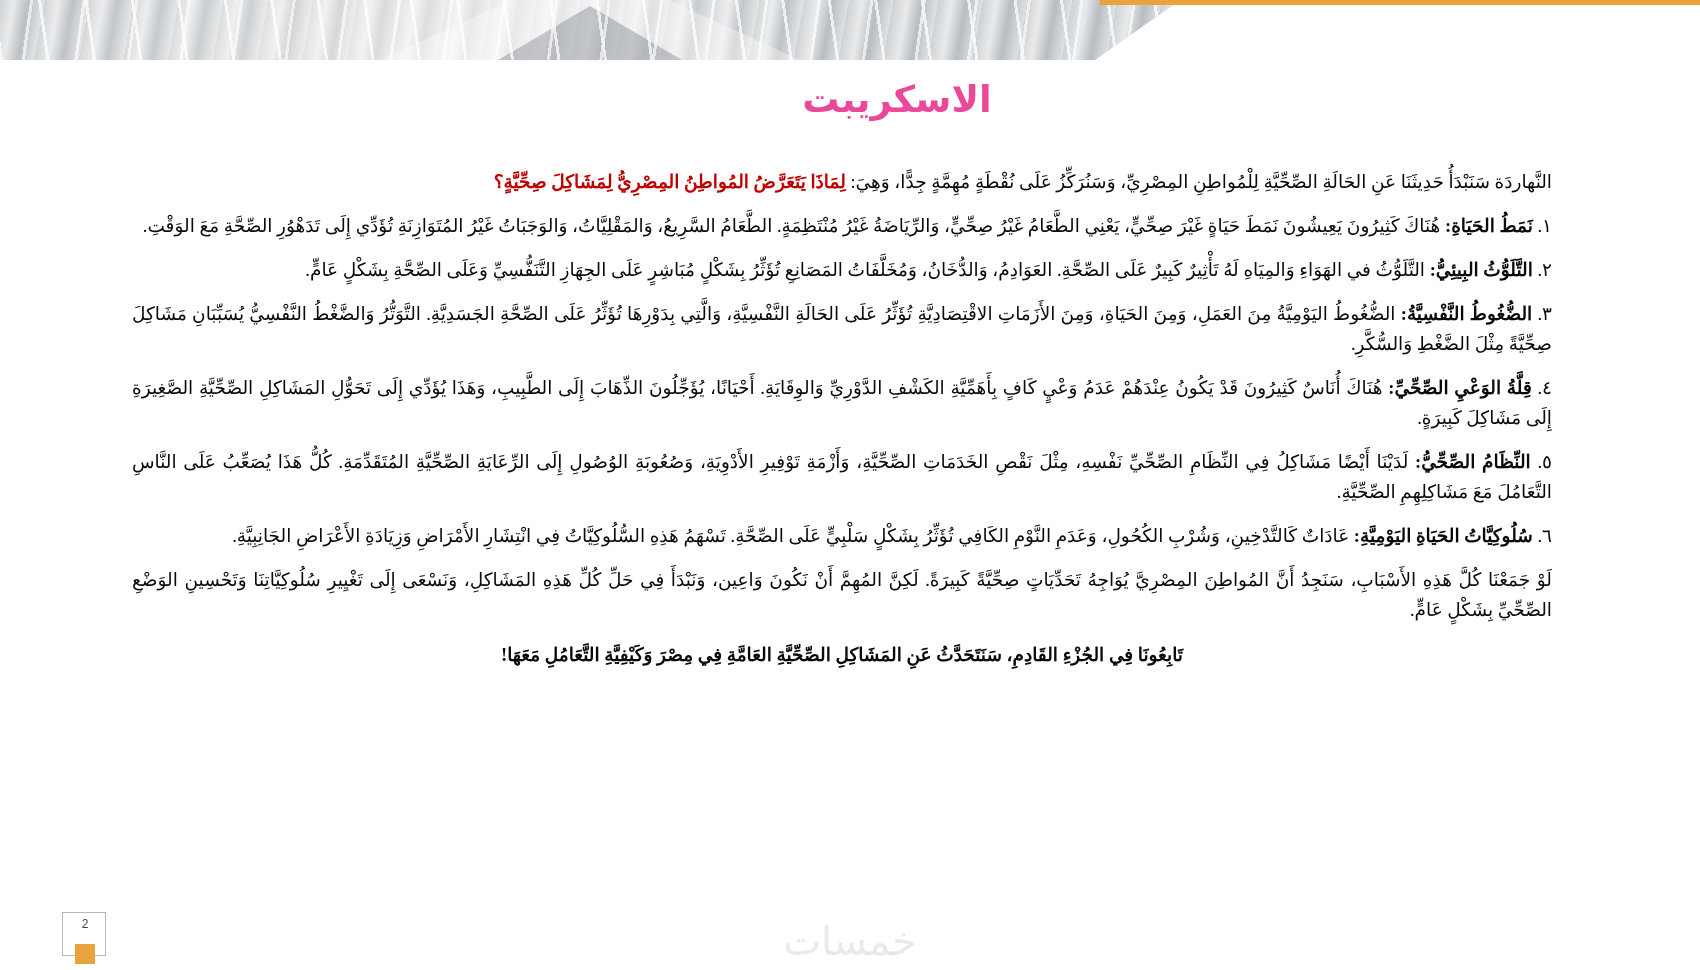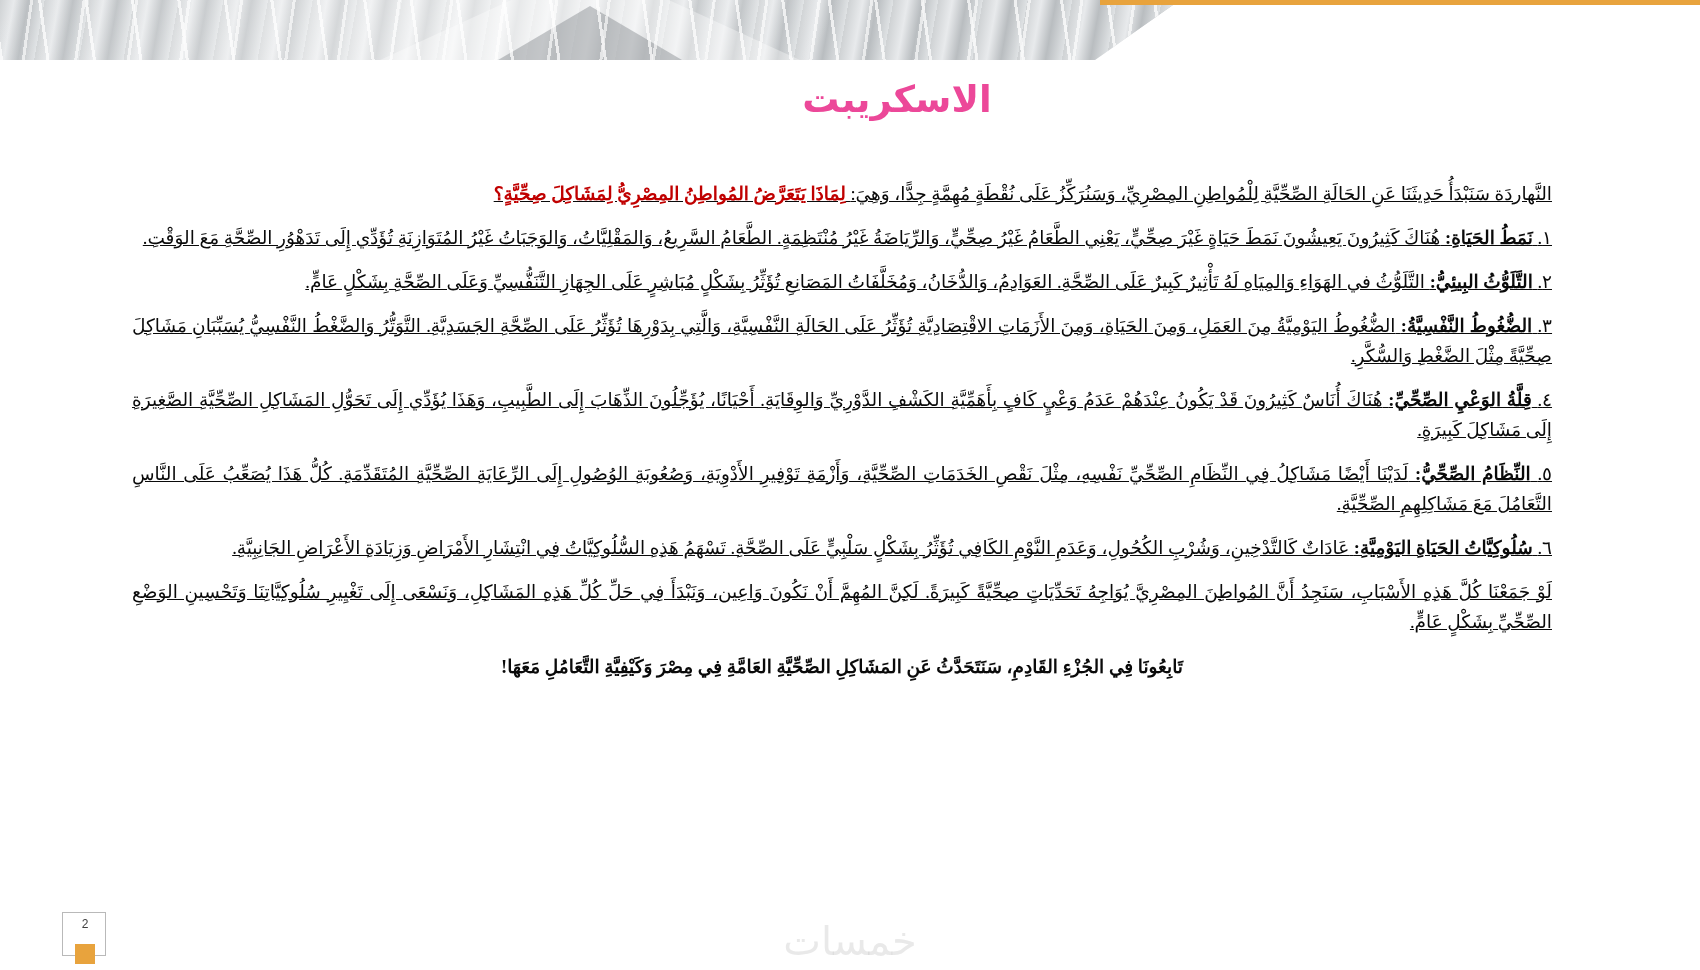--- a/index.html
+++ b/index.html
@@ -102,24 +102,23 @@
     position: absolute;
     top: 168px;
     right: 148px;
     width: 1420px;
     text-align: justify;
     direction: rtl;
   }
   .para {
     font-size: 18.5px;
     line-height: 1.62;
-    margin: 12px 0 14px 0;
+    margin: 0 0 14px 0;
     text-align: justify;
     text-justify: inter-word;
-    text-decoration: underline;
   }
   .para:last-child { margin-bottom: 0; }
 
   .intro {
     text-align: justify;
   }
   .q-red {
     color: #c00000;
     font-weight: bold;
   }

